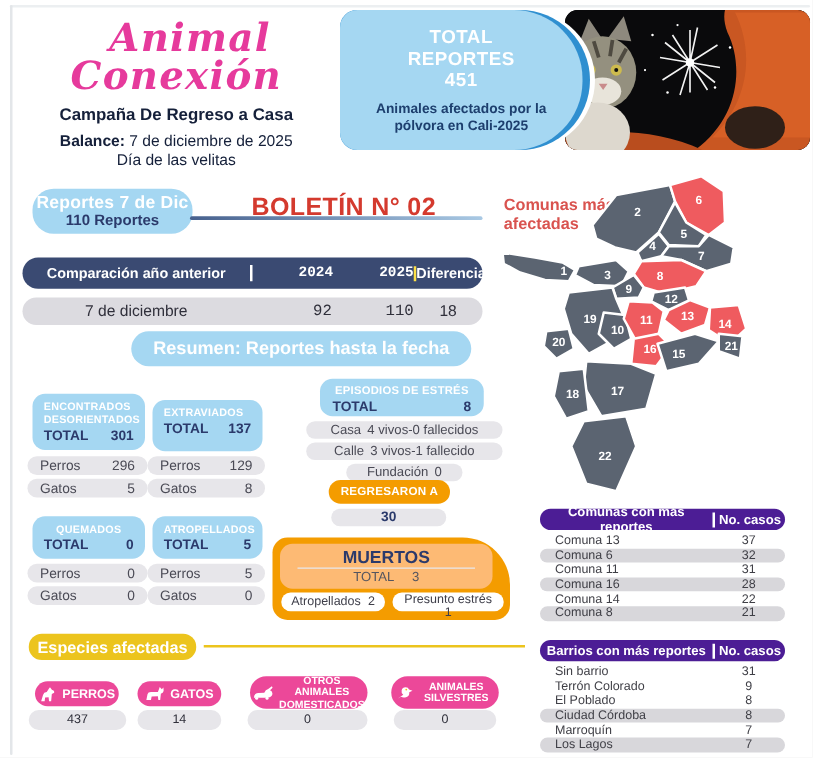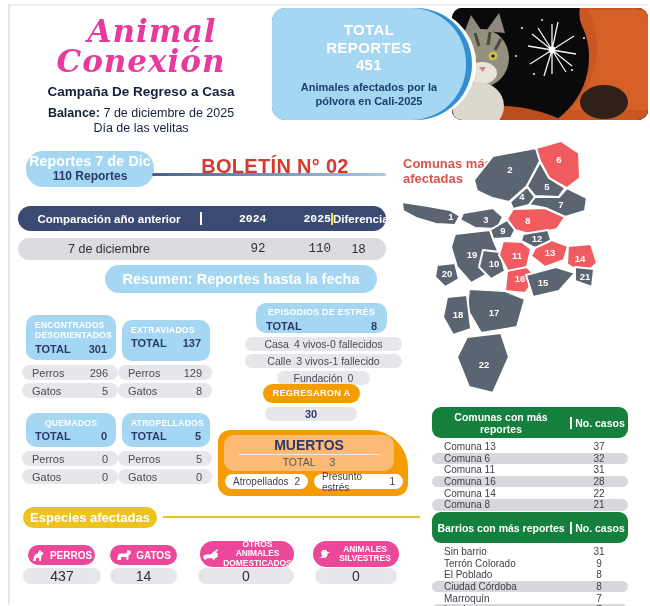--- a/index.html
+++ b/index.html
@@ -95,49 +95,49 @@
            border-radius:12px 38px 12px 12px;}
   .mu-panel{position:absolute;left:6px;top:5px;width:170px;height:36px;background:#fdba74;
             border-radius:10px;text-align:center;}
   .mu-title{color:#2b3a6b;font-weight:bold;font-size:14px;margin-top:2px;}
   .mu-div{height:1px;background:#e8e8ec;margin:1px 14px 1px;}
   .mu-total{font-size:10.5px;color:#55555f;display:flex;justify-content:center;gap:14px;}
   .mp{position:absolute;bottom:7px;height:15px;background:#fff;border-radius:8px;display:flex;
       justify-content:space-between;align-items:center;padding:0 8px;font-size:10px;color:#3f3f4a;
       box-sizing:border-box;}
   .mp1{left:7px;width:83px;}
-  .mp2{left:96px;width:89px;}
+  .mp2{left:96px;width:89px;flex-direction:column;}
 
   
   .esp-title{left:23px;top:507px;width:134px;height:21px;background:#ecc41d;border-radius:11px;
       color:#fff;font-weight:bold;font-size:13px;text-align:center;line-height:21px;}
   .esp-line{left:163px;top:516px;width:257px;height:2px;background:#ecc41d;}
   .sp-pill{background:#ec4899;border-radius:13px;display:flex;align-items:center;justify-content:center;
       gap:4px;color:#fff;font-weight:bold;box-sizing:border-box;padding:0 4px;text-align:center;}
   .sp-pill svg{flex:0 0 auto;}
   .sp-one{height:20px;font-size:10px;}
   .sp-two{height:26px;font-size:8.4px;line-height:1.1;}
-  .sp-num{background:#e7e6ea;border-radius:8px;height:16px;color:#2f2f3a;font-size:14px;
+  .sp-num{background:#e7e6ea;border-radius:8px;height:16px;color:#2f2f3a;font-size:10px;
       text-align:center;line-height:16px;}
   .sp1p{left:28px;top:545px;width:67px;} .sp1n{left:23px;top:568px;width:78px;}
   .sp2p{left:110px;top:545px;width:67px;} .sp2n{left:110px;top:568px;width:67px;}
   .sp3p{left:200px;top:541px;width:94px;} .sp3n{left:198px;top:568px;width:96px;}
   .sp4p{left:313px;top:541px;width:86px;} .sp4n{left:315px;top:568px;width:82px;}
 
   
   .map-title{left:403px;top:157px;width:95px;color:#d9534f;font-weight:bold;font-size:13px;line-height:1.15;}
   .map-svg{left:398px;top:140px;}
   .comuna{fill:#5b6471;stroke:#fff;stroke-width:2;stroke-linejoin:round;}
   .comuna.hot{fill:#ef5b5f;}
   .map-label{fill:#fff;font-weight:bold;font-size:9.5px;text-anchor:middle;
              font-family:"Liberation Sans",sans-serif;}
 
   
   .rank{width:196px;}
-  .rank-head{height:31px;background:#15803d;border-radius:9px;display:flex;align-items:center;
+  .rank-head{height:17px;background:#4c1d95;border-radius:9px;display:flex;align-items:center;
              color:#fff;font-weight:bold;font-size:10.5px;}
   .rank-head .hl{flex:1;text-align:center;}
   .rank-head .hv{width:58px;border-left:2px solid #fff;text-align:center;box-sizing:border-box;}
   .rank-rows{margin-top:3px;}
   .rrow{height:11.6px;display:flex;align-items:center;font-size:10px;color:#3f3f46;border-radius:6px;}
   .rrow .rl{flex:1;padding-left:12px;}
   .rrow .rv{width:58px;text-align:center;}
   .t-comunas{left:432px;top:407px;}
   .t-comunas .rrow:nth-child(even){background:#d8d7db;}
   .t-barrios{left:432px;top:512px;}

